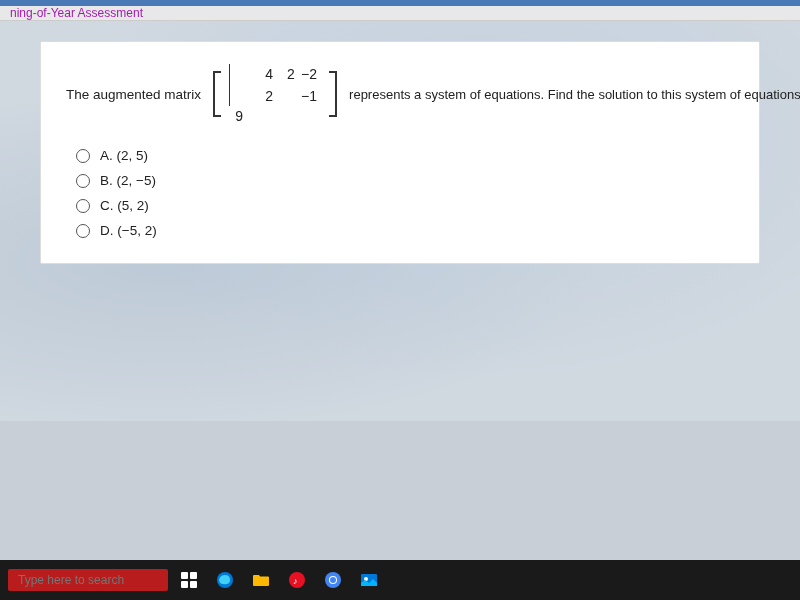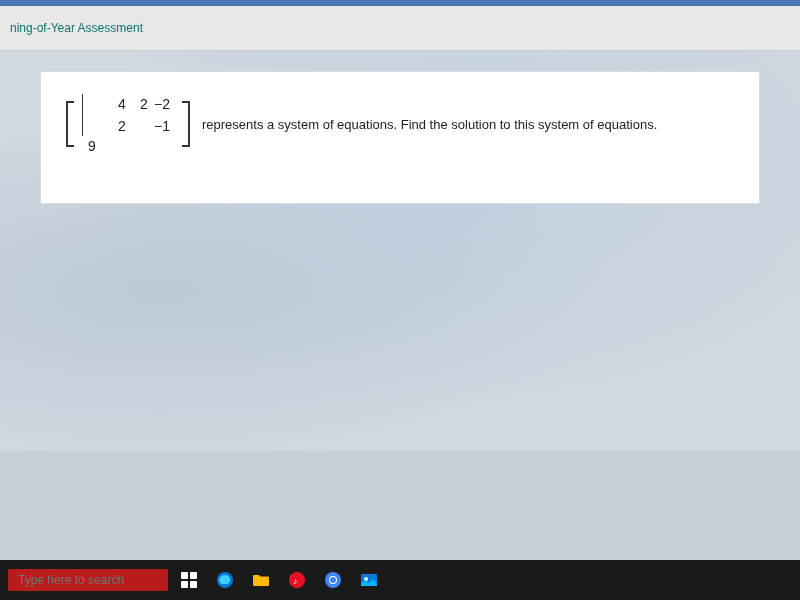--- a/index.html
+++ b/index.html
@@ -14,23 +14,23 @@
     
     .top-bar {
       background: #4a7ab5;
       height: 6px;
       width: 100%;
     }
 
     
     .title-bar {
       background: #e8e8e8;
-      padding: 15px 10px;
+      padding: 0 10px;
       font-size: 12px;
-      color: #0f766e;
+      color: #a21caf;
       border-bottom: 1px solid #ccc;
     }
 
     
     .main-content {
       background: #d0d8e0;
       background-image: 
         radial-gradient(ellipse at 60% 30%, rgba(180,200,220,0.5) 0%, transparent 60%),
         radial-gradient(ellipse at 20% 60%, rgba(160,180,200,0.4) 0%, transparent 50%);
       min-height: 400px;
@@ -218,39 +218,58 @@
 <div class="top-bar"></div>
 
 <div class="title-bar">
   <span>ning-of-Year Assessment</span>
 </div>
 
 <div class="main-content">
   <div class="question-card">
 
     <div class="question-text">
+      <span class="question-label">The augmented matrix</span>
 
       <div class="matrix-container">
         <div class="bracket-left"></div>
         <div class="matrix-grid">
           <div class="matrix-cell">4</div>
           <div class="matrix-cell">2</div>
           <div class="matrix-divider"></div>
           <div class="matrix-cell">−2</div>
           <div class="matrix-cell">2</div>
           <div class="matrix-cell">−1</div>
           <div style="grid-row:2;grid-column:3;"></div>
           <div class="matrix-cell">9</div>
         </div>
         <div class="bracket-right"></div>
       </div>
 
       <span class="represents-text">represents a system of equations. Find the solution to this system of equations.</span>
     </div>
 
+    <div class="options">
+      <div class="option-row">
+        <div class="radio-circle"></div>
+        <span class="option-label">A. <span>(2, 5)</span></span>
+      </div>
+      <div class="option-row">
+        <div class="radio-circle"></div>
+        <span class="option-label">B. <span>(2, −5)</span></span>
+      </div>
+      <div class="option-row">
+        <div class="radio-circle"></div>
+        <span class="option-label">C. <span>(5, 2)</span></span>
+      </div>
+      <div class="option-row">
+        <div class="radio-circle"></div>
+        <span class="option-label">D. <span>(−5, 2)</span></span>
+      </div>
+    </div>
   </div>
 </div>
 
 <div class="empty-area"></div>
 
 <div class="bottom-area">
   
 
   
 

